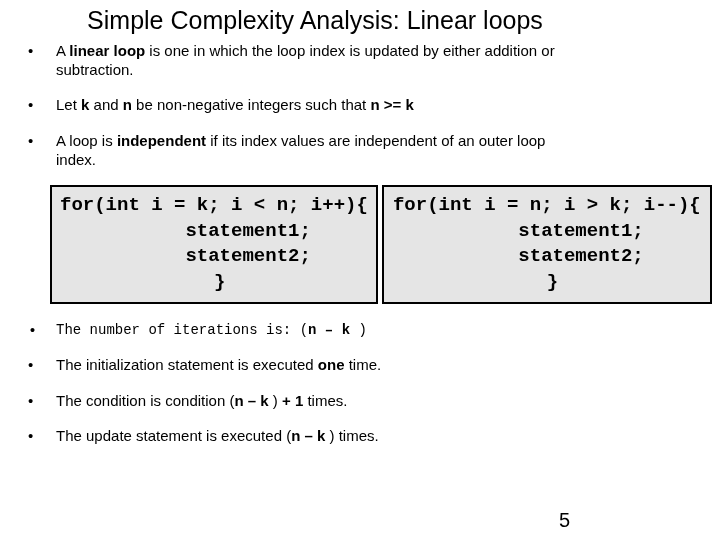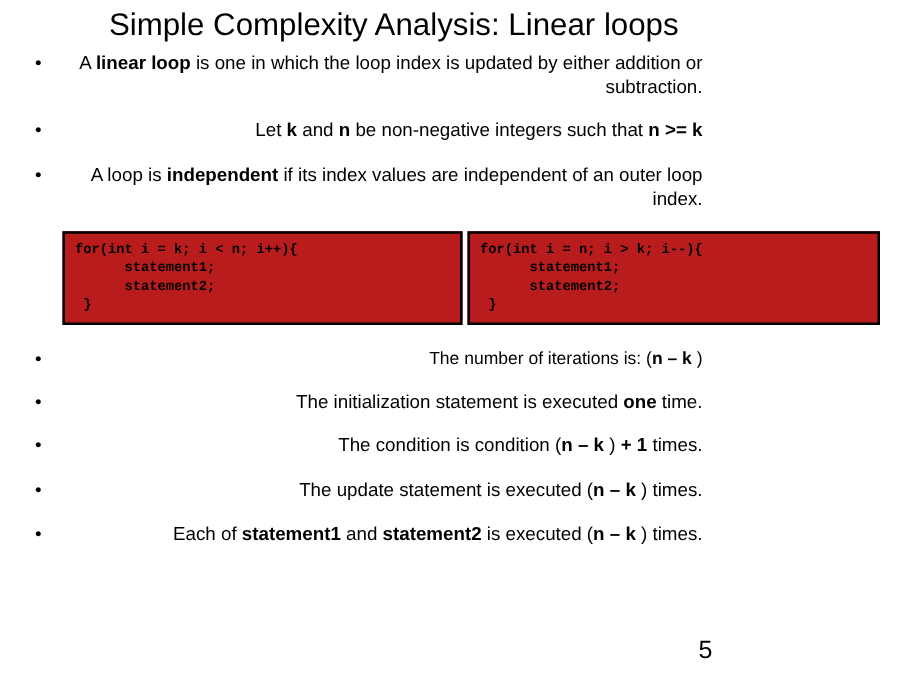--- a/index.html
+++ b/index.html
@@ -23,54 +23,55 @@
   .title {
     font-size: 25px;
     text-align: center;
     margin: 2px 0 6px 46px;
     font-weight: normal;
   }
   ul.bullets {
     list-style: none;
     padding: 0;
     margin: 0;
-    text-align: right;
   }
   ul.bullets > li {
     position: relative;
     padding-left: 34px;
     font-size: 15px;
     line-height: 1.28;
     margin-bottom: 16px;
   }
   ul.bullets > li::before {
     content: "•";
     position: absolute;
     left: 6px;
     top: 0;
     font-size: 15px;
   }
   ul.bullets > li.small {
     font-size: 14px;
+    font-family: Liberation Mono, monospace;
   }
   .code-row {
     display: flex;
     gap: 4px;
     margin: 0 0 18px 28px;
   }
   .code-box {
-    background: #b91c1c;
+    background: #e5e5e5;
     border: 2px solid #000;
     font-family: "Courier New", Courier, monospace;
-    font-size: 11px;
+    font-size: 19px;
     font-weight: bold;
     white-space: pre;
     padding: 6px 8px 6px 8px;
     box-sizing: border-box;
     line-height: 1.35;
+    text-align: center;
   }
   .code-box.left { flex: 0 0 320px; }
   .code-box.right { flex: 0 0 330px; }
   .b { font-weight: bold; }
   .page-num {
     position: absolute;
     right: 14px;
     bottom: 8px;
     font-size: 20px;
   }
@@ -111,19 +112,16 @@
     </li>
     <li>
       <span>The initialization statement is executed </span><span class="b">one</span><span> time.</span>
     </li>
     <li>
       <span>The condition is condition (</span><span class="b">n – k</span><span> ) </span><span class="b">+  1</span><span> times.</span>
     </li>
     <li>
       <span>The update statement is executed (</span><span class="b">n – k</span><span> )  times.</span>
     </li>
-    <li>
-      <span>Each of </span><span class="b">statement1</span><span> and </span><span class="b">statement2</span><span> is executed (</span><span class="b">n – k</span><span> ) times.</span>
-    </li>
   </ul>
 
   <div class="page-num">5</div>
 </div>
 
 </body></html>

